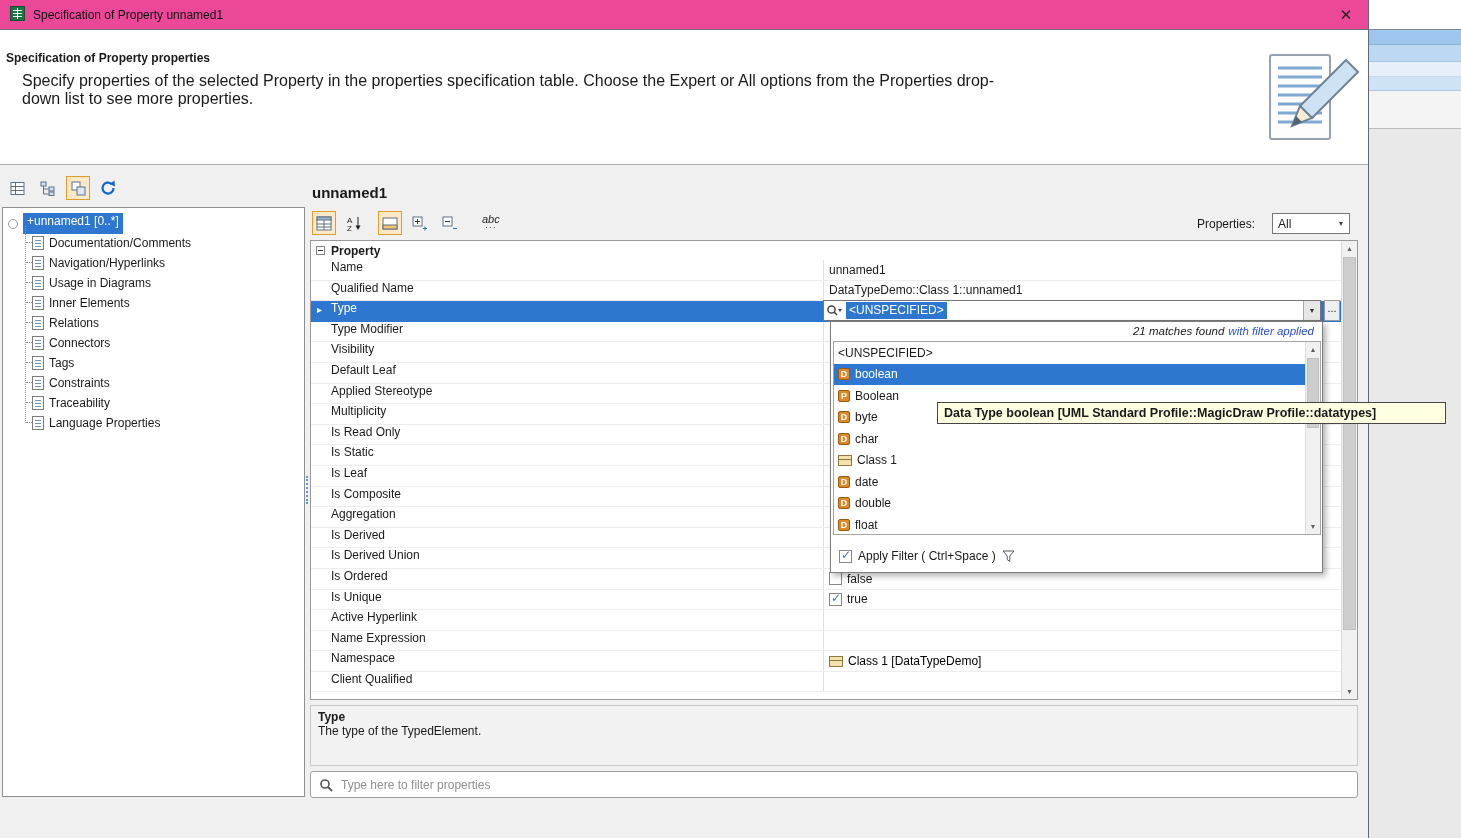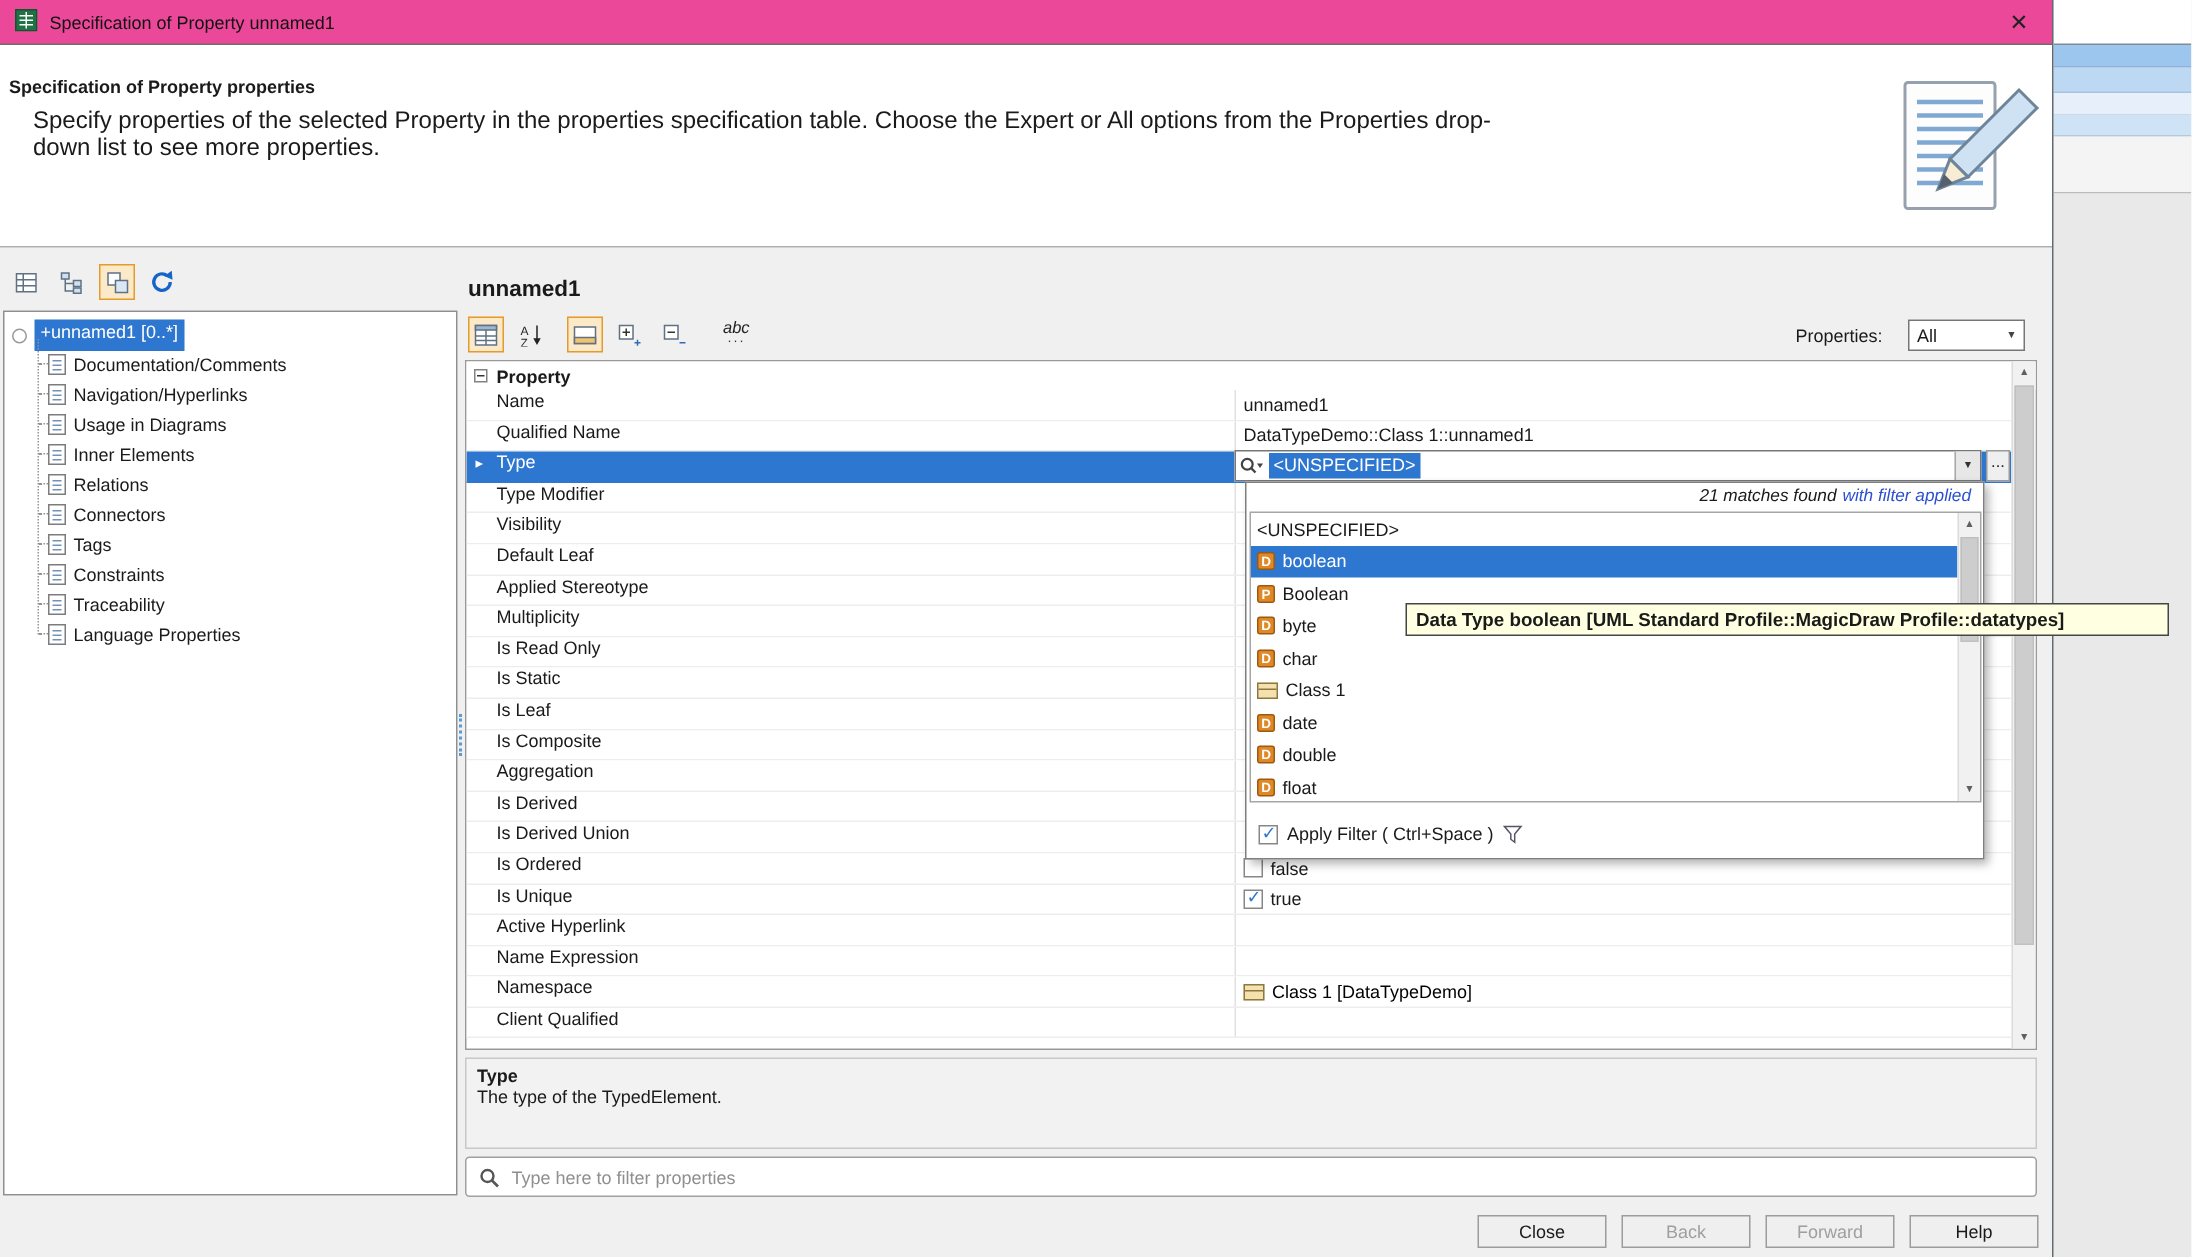--- a/index.html
+++ b/index.html
@@ -674,27 +674,17 @@
     </div>
 
     <div class="filterbox">
       <svg width="14" height="14">
           <circle cx="6" cy="6" r="4" fill="none" stroke="#555" stroke-width="1.6"></circle>
           <line x1="9" y1="9" x2="13" y2="13" stroke="#555" stroke-width="1.8"></line>
         </svg>
       <input class="filter-input" placeholder="Type here to filter properties" style="">
     </div>
 
-    <div class="footer">
-
-        <button class="fbtn">Close</button>
-
-        <button class="fbtn disabled">Back</button>
-
-        <button class="fbtn disabled">Forward</button>
-
-        <button class="fbtn">Help</button>
-      </div>
 
   </div>
 
   <div class="tooltip">Data Type boolean [UML Standard Profile::MagicDraw Profile::datatypes]</div>
 </div>
 
 </body></html>

